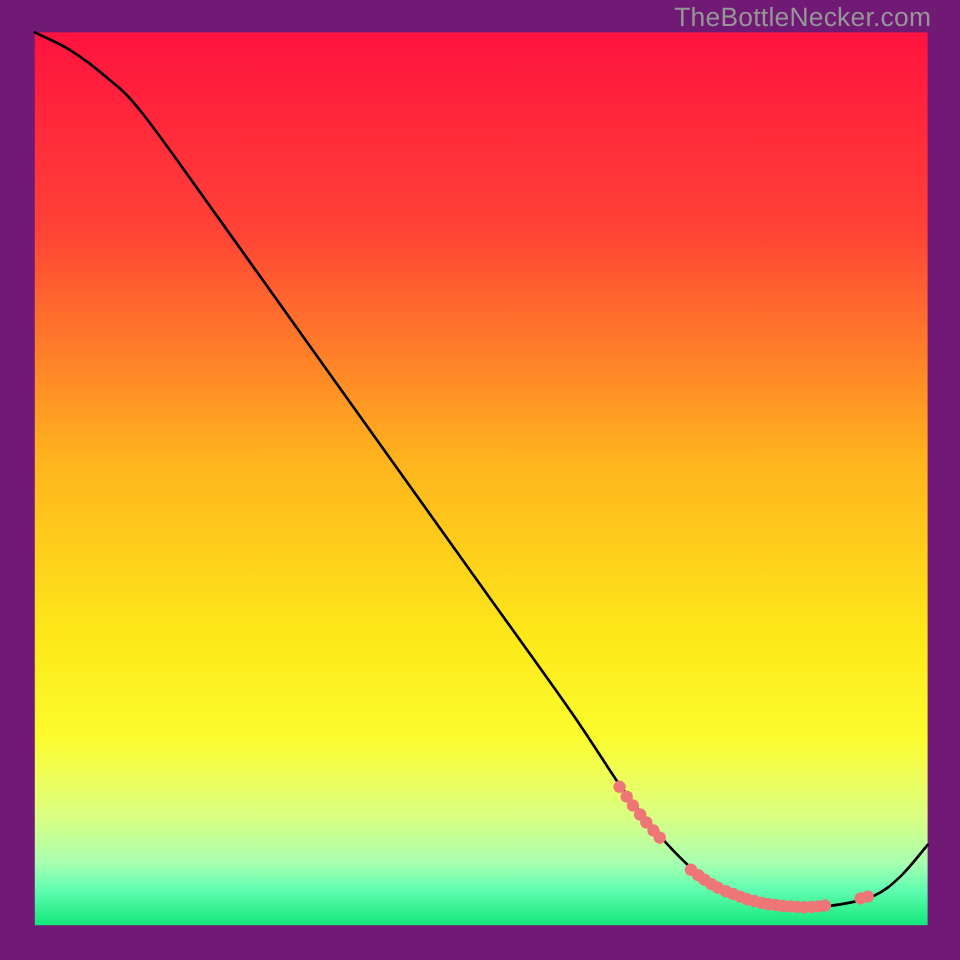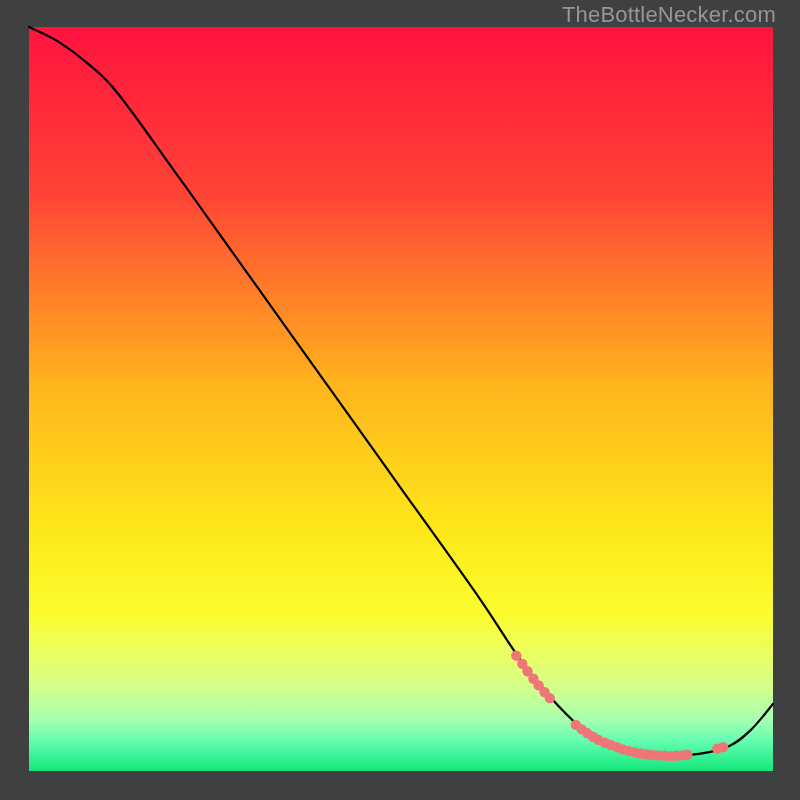--- a/index.html
+++ b/index.html
@@ -7,21 +7,21 @@
     width: 800px;
     height: 800px;
     background: #000;
     overflow: hidden;
     font-family: Arial, Helvetica, sans-serif;
   }
   .stage {
     position: relative;
     width: 800px;
     height: 800px;
-    background: #404040;
+    background: #701a75;
   }
   .plot-gradient {
     position: absolute;
   }
   .watermark {
     position: absolute;
     font-size: 22px;
     font-weight: 500;
     color: #969696;
     letter-spacing: 0.2px;

